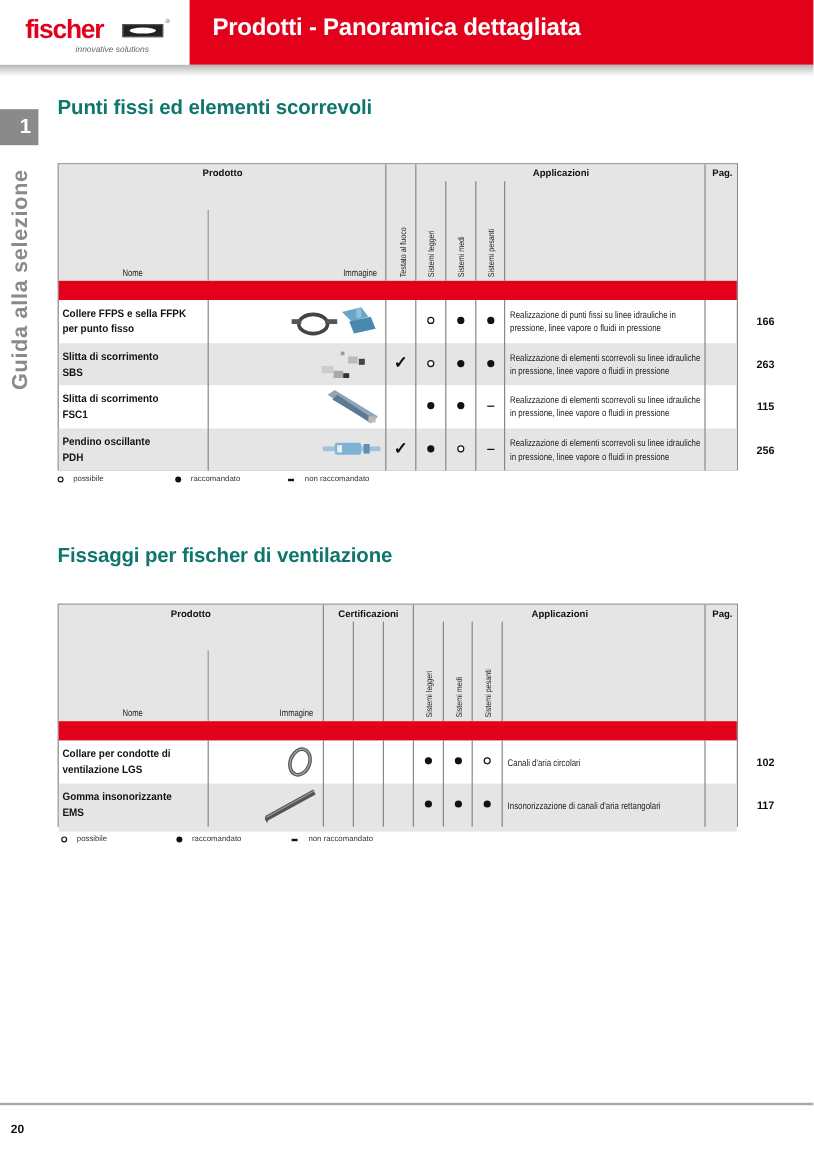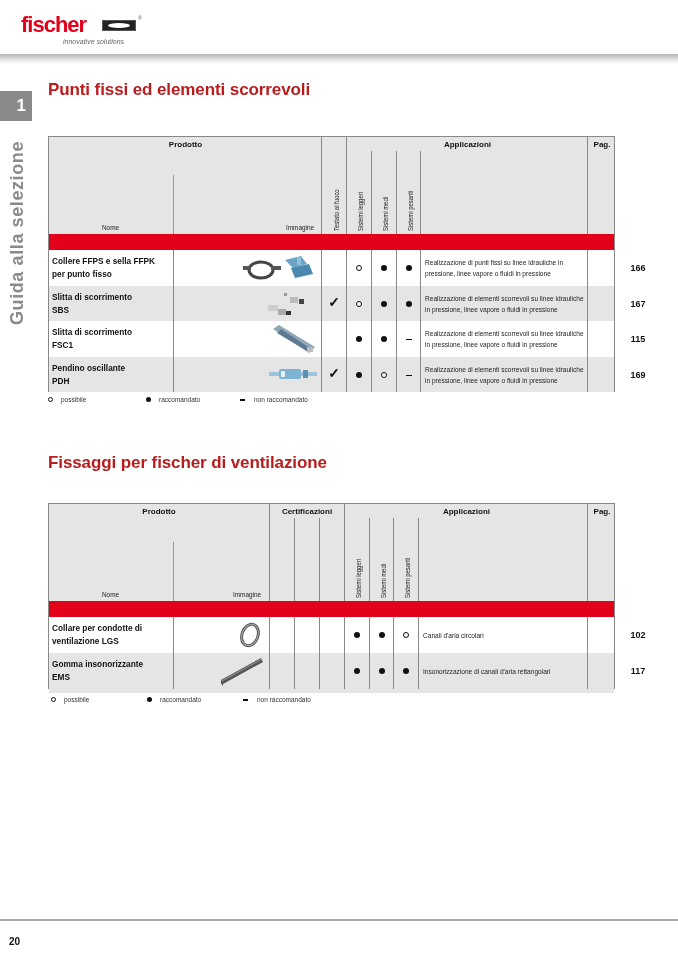--- a/index.html
+++ b/index.html
@@ -16,21 +16,21 @@
   .logo-mark { position: absolute; left: 102px; top: 20px; width: 34px; height: 11px; background: #222; border: 1px solid #555; }
   .logo-mark::after { content: ""; position: absolute; left: 5px; top: 2px; width: 22px; height: 5px; background: #fff; border-radius: 50%; }
   .logo-reg { position: absolute; left: 138px; top: 15px; font-size: 5px; color: #555; }
   .tagline { position: absolute; left: 63px; top: 38px; font-size: 7px; font-style: italic; color: #666; }
 
   .side-tab { position: absolute; left: 0; top: 91px; width: 32px; height: 30px; background: #8a8a8a; }
   .side-tab span { position: absolute; right: 6px; top: 5px; color: #fff; font-weight: bold; font-size: 17px; }
   .side-label { position: absolute; left: 17px; top: 233px; transform: translate(-50%, -50%) rotate(-90deg);
     white-space: nowrap; font-weight: bold; font-size: 18px; color: #8a8a8a; letter-spacing: 0.6px; }
 
-  .section-title { position: absolute; left: 48px; font-size: 17px; font-weight: bold; color: #b91c1c; letter-spacing: -0.1px; }
+  .section-title { position: absolute; left: 48px; font-size: 17px; font-weight: bold; color: #0f766e; letter-spacing: -0.1px; }
 
   .tbl { position: absolute; left: 48px; width: 567px; border: 1px solid #888; background: #fff; }
   .tbl .head { position: absolute; left: 0; top: 0; width: 100%; background: #e5e5e5; }
   .tbl .red-band { position: absolute; left: 0; width: 100%; height: 16px; background: #e2001a; }
   .vline { position: absolute; width: 1px; background: #888; }
   .hdr-group { position: absolute; top: 3px; font-size: 8px; font-weight: bold; text-align: center; font-family: "Liberation Sans Narrow", "Liberation Sans", sans-serif; }
   .hdr-sub { position: absolute; font-size: 8px; color: #222; transform: scaleX(0.8); transform-origin: left; white-space: nowrap; }
   .vert { position: absolute; font-size: 7px; color: #222; white-space: nowrap; transform-origin: left top; transform: rotate(-90deg) scaleX(0.85); }
 
   .row { position: absolute; left: 0; width: 100%; }
@@ -54,20 +54,23 @@
 </style>
 </head>
 <body>
 
 <div class="header">
   <div class="logo-box">
     <span class="logo-word">fischer</span>
     <span class="logo-mark"></span>
     <span class="logo-reg">®</span>
     <span class="tagline">innovative solutions</span>
+  </div>
+  <div class="title-bar">
+    <span>Prodotti - Panoramica dettagliata</span>
   </div>
 </div>
 <div class="header-shadow"></div>
 
 <div class="side-tab">
   <span>1</span>
 </div>
 <div class="side-label">Guida alla selezione</div>
 
 <div class="section-title" style="top:80px;">Punti fissi ed elementi scorrevoli</div>
@@ -111,21 +114,21 @@
       <rect x="35" y="10" width="5" height="5" fill="#444"></rect>
       <rect x="4" y="16" width="10" height="6" fill="#ccc"></rect>
       <rect x="14" y="20" width="8" height="6" fill="#aaa"></rect>
       <rect x="22" y="22" width="5" height="4" fill="#333"></rect>
     </svg>
     <div class="sym check" style="left:273px;top:11px;">✓</div>
     <div class="sym" style="left:298px;top:13px;"><span class="dot-empty"></span></div>
     <div class="sym" style="left:323px;top:13px;"><span class="dot-full"></span></div>
     <div class="sym" style="left:348px;top:13px;"><span class="dot-full"></span></div>
     <div class="app" style="left:376px;top:7px;"><span>Realizzazione di elementi scorrevoli su linee idrauliche</span><br><span>in pressione, linee vapore o fluidi in pressione</span></div>
-    <div class="pag" style="left:539px;top:13px;">167</div>
+    <div class="pag" style="left:539px;top:13px;">263</div>
   </div>
 
   <div class="row" style="top:184px;height:36px;">
     <div class="name"><span>Slitta di scorrimento</span><br><span>FSC1</span></div>
     <svg class="prod-img" style="left:222px;top:2px;" width="46" height="32">
       <polygon points="2,6 8,2 44,24 38,30" fill="#8fa6b8"></polygon>
       <polygon points="6,10 10,6 40,26 36,28" fill="#5d7a92"></polygon>
       <rect x="36" y="24" width="6" height="5" fill="#bbb"></rect>
     </svg>
     <div class="sym" style="left:298px;top:13px;"><span class="dot-full"></span></div>
@@ -141,21 +144,21 @@
       <rect x="2" y="7" width="48" height="4" fill="#9cc4dc"></rect>
       <rect x="12" y="4" width="22" height="10" rx="2" fill="#7fb3d3"></rect>
       <rect x="14" y="6" width="4" height="6" fill="#e6f0f6"></rect>
       <rect x="36" y="5" width="5" height="8" fill="#5c8fb0"></rect>
     </svg>
     <div class="sym check" style="left:273px;top:11px;">✓</div>
     <div class="sym" style="left:298px;top:13px;"><span class="dot-full"></span></div>
     <div class="sym" style="left:323px;top:13px;"><span class="dot-empty"></span></div>
     <div class="sym" style="left:348px;top:13px;"><span class="dash"></span></div>
     <div class="app" style="left:376px;top:7px;"><span>Realizzazione di elementi scorrevoli su linee idrauliche</span><br><span>in pressione, linee vapore o fluidi in pressione</span></div>
-    <div class="pag" style="left:539px;top:13px;">169</div>
+    <div class="pag" style="left:539px;top:13px;">256</div>
   </div>
 
   <div class="vline" style="left:124px;top:38px;height:59px;background:#999;"></div>
   <div class="vline" style="left:124px;top:113px;height:142px;"></div>
   <div class="vline" style="left:272px;top:0;height:97px;"></div>
   <div class="vline" style="left:272px;top:113px;height:142px;"></div>
   <div class="vline" style="left:297px;top:0;height:97px;"></div>
   <div class="vline" style="left:297px;top:113px;height:142px;"></div>
   <div class="vline" style="left:322px;top:14px;height:83px;"></div>
   <div class="vline" style="left:322px;top:113px;height:142px;"></div>

